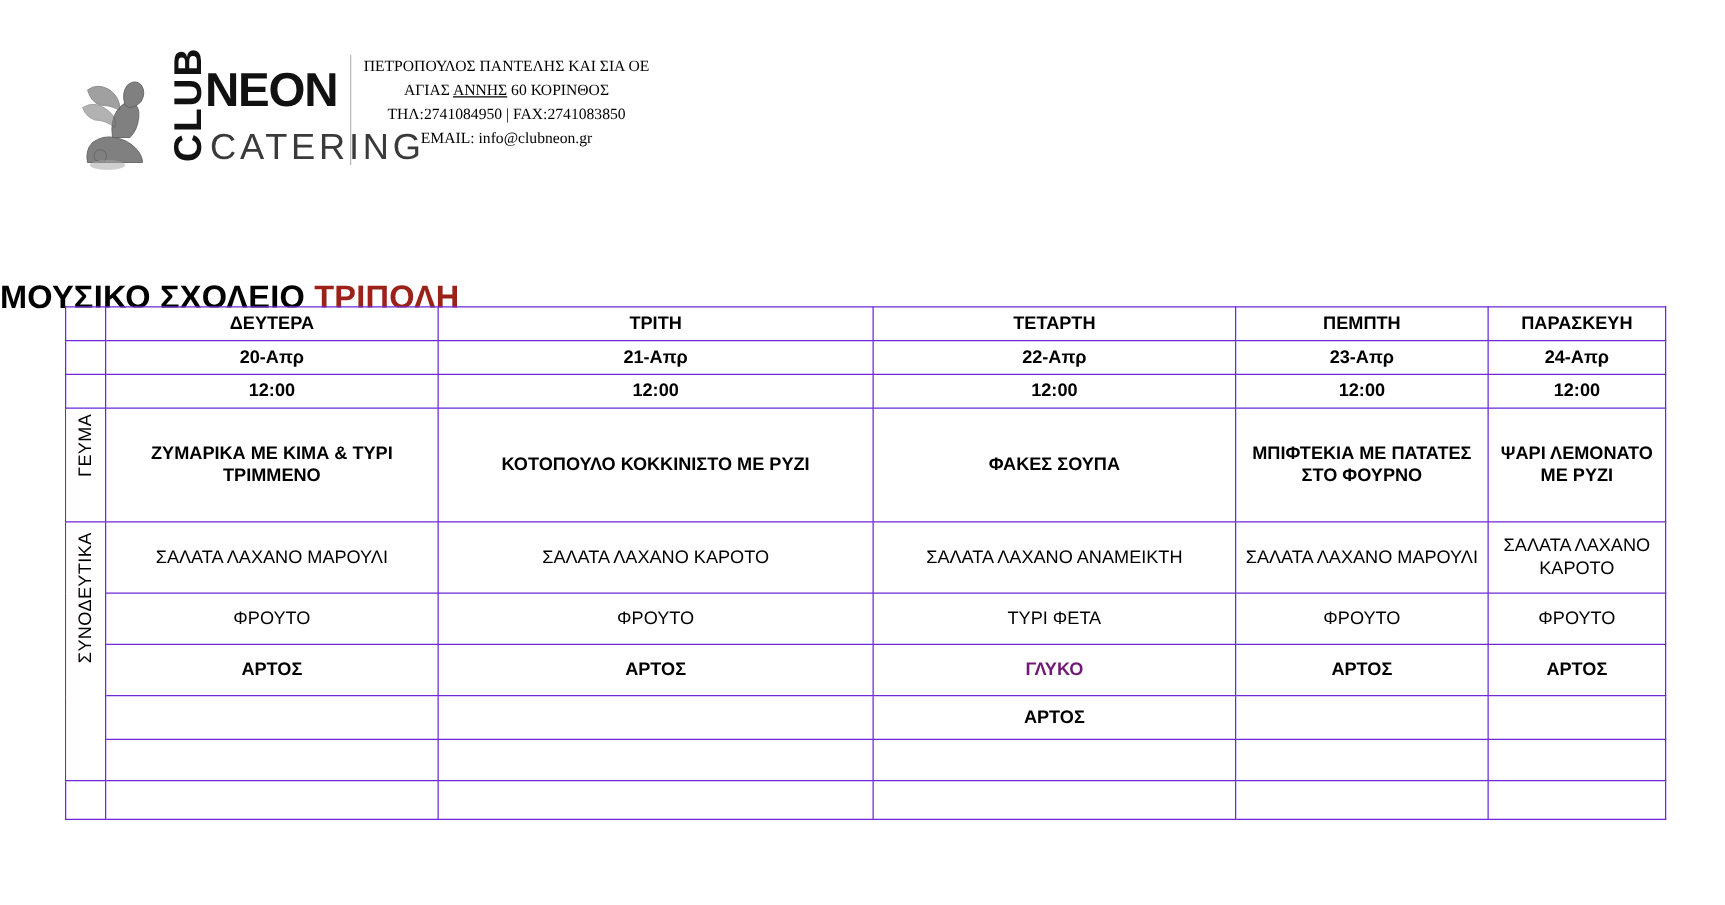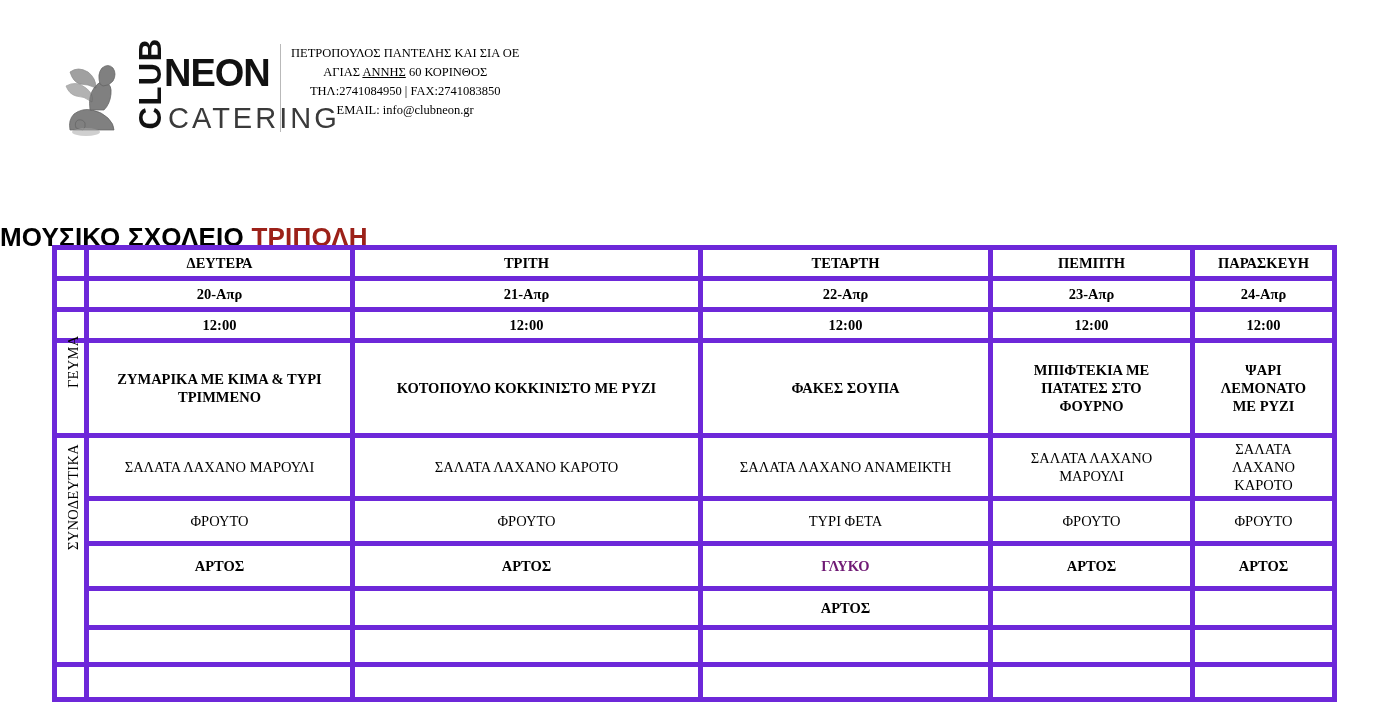--- a/index.html
+++ b/index.html
@@ -111,28 +111,27 @@
   
   #menu-table {
     position: absolute;
     left: 52px;
     top: 245px;
     border-collapse: collapse;
     table-layout: fixed;
     width: 1280px;
   }
   #menu-table td {
-    border: 5px solid #6d28d9;
+    border: 1px solid #6d28d9;
     text-align: center;
     vertical-align: middle;
-    padding: 2px 16px;
+    padding: 2px 6px;
     font-size: 14.5px;
     line-height: 1.25;
     background: #ffffff;
-    font-family: Liberation Serif, serif;
   }
   col.c-label { width: 32px; }
   col.c-mon   { width: 266px; }
   col.c-tue   { width: 348px; }
   col.c-wed   { width: 290px; }
   col.c-thu   { width: 202px; }
   col.c-fri   { width: 142px; }
 
   tr.r-day td     { height: 22px; }
   tr.r-date td    { height: 22px; }

